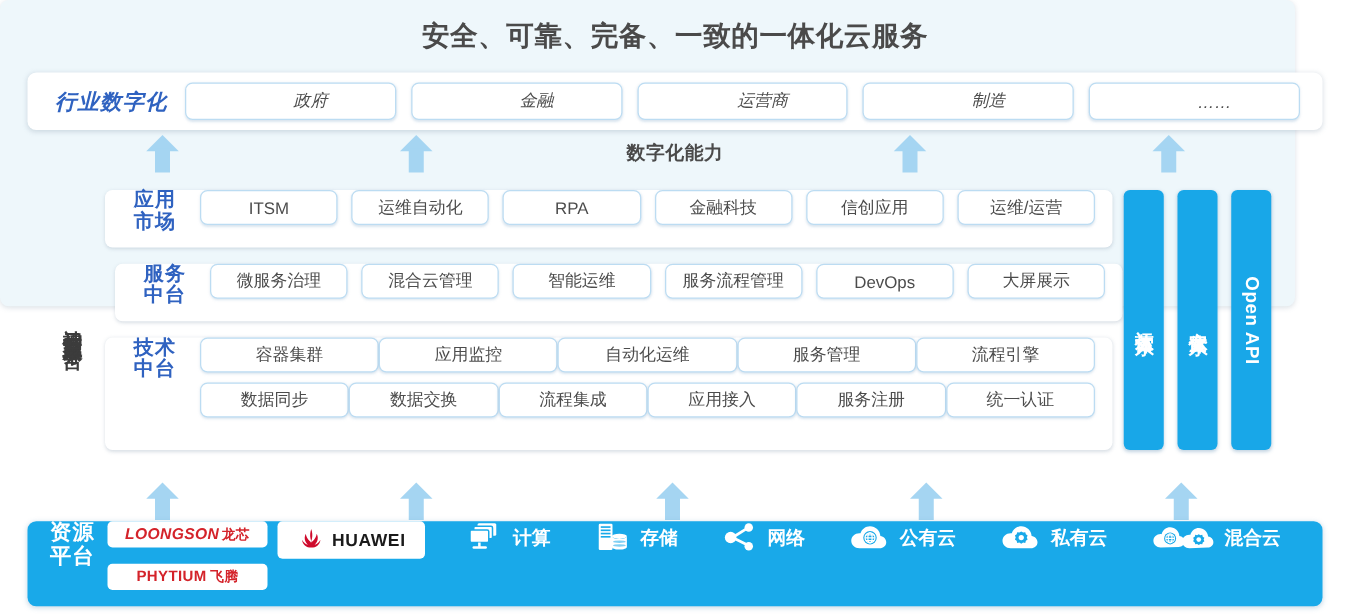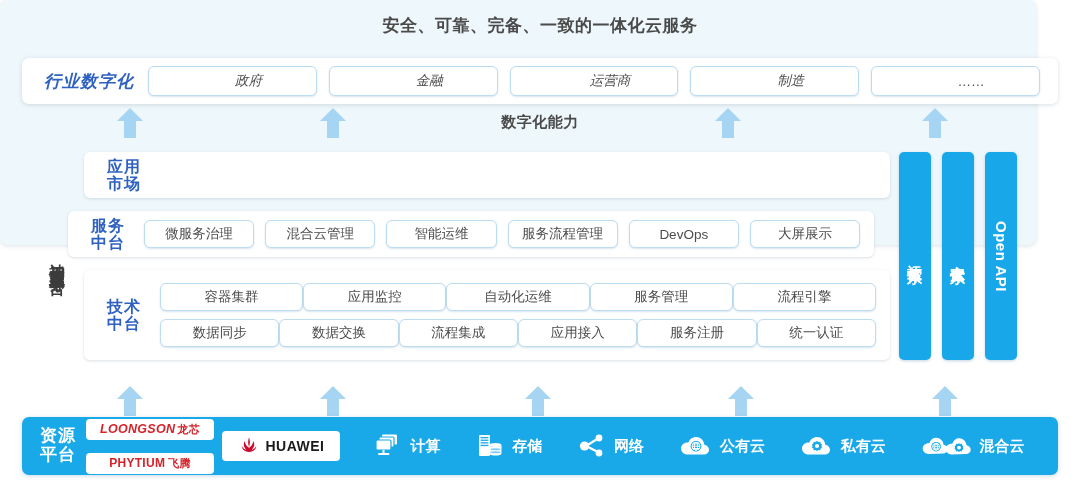--- a/index.html
+++ b/index.html
@@ -9,21 +9,21 @@
     font-family:"Liberation Sans","DejaVu Sans",sans-serif;
     color:#444;
     overflow:hidden;
   }
   .canvas{position:relative;width:1080px;height:491px;}
 
   
   .title{
     position:absolute;left:0;top:14px;width:1080px;
     text-align:center;
-    font-size:17px;font-weight:bold;color:#4a4a4a;
+    font-size:22px;font-weight:bold;color:#4a4a4a;
     letter-spacing:.5px;
   }
 
   
   .panel{
     position:absolute;
     background:#ffffff;
     border-radius:7px;
     box-shadow:0 1px 4px rgba(120,140,160,.28);
   }
@@ -80,58 +80,58 @@
   #platform-vlabel span{
     writing-mode:vertical-rl;
     font-size:16px;font-weight:bold;color:#3c3c3c;letter-spacing:2px;
     line-height:1;
   }
 
   
   .layer{
     position:absolute;background:#fff;border-radius:6px;
     box-shadow:0 1px 3px rgba(130,150,170,.3);
-    display:flex;align-items:center;
+    display:flex;
   }
   .layer-name{
     width:52px;min-width:52px;margin-left:14px;
     font-size:16px;font-weight:bold;color:#2f62c0;line-height:1.08;
     text-align:center;letter-spacing:1px;
   }
   .layer-items{flex:1;display:flex;gap:11px;padding:0 14px 0 10px;}
   .layer-items .pill{height:28px;flex:1;}
   .layer-stack{flex:1;display:flex;flex-direction:column;gap:8px;padding:0 14px 0 10px;}
   .layer-stack .row{display:flex;}
   .layer-stack .row .pill{height:28px;flex:1;}
 
   #layer-app{left:84px;top:152px;width:806px;height:46px;}
-  #layer-service{left:68px;top:211px;width:806px;height:46px;}
+  #layer-service{left:92px;top:211px;width:806px;height:46px;}
   #layer-tech{left:84px;top:270px;width:806px;height:90px;}
 
   
   .vcol{
     position:absolute;top:152px;width:32px;height:208px;
     background:#18a7e8;border-radius:5px;
     display:flex;align-items:center;justify-content:center;
     box-shadow:0 1px 3px rgba(80,130,170,.35);
   }
   .vcol span{
     writing-mode:vertical-rl;
     color:#fff;font-size:15px;font-weight:bold;letter-spacing:1.5px;line-height:1;
   }
   .vcol.latin span{font-size:15px;letter-spacing:.5px;}
   #vcol-ops{left:899px;}
   #vcol-sec{left:942px;}
   #vcol-api{left:985px;}
 
   
   #resource-bar{
-    position:absolute;left:22px;top:417px;width:1036px;height:58px;
+    position:absolute;left:22px;top:417px;width:1036px;height:68px;
     background:#19a9e9;border-radius:7px;
-    display:flex;align-items:center;
+    display:flex;align-items:flex-start;
     box-shadow:0 1px 4px rgba(100,150,185,.35);
   }
   #resource-label{
     color:#fff;font-size:17px;font-weight:bold;line-height:1.1;
     text-align:center;margin:0 10px 0 18px;letter-spacing:1px;white-space:nowrap;
   }
   .vendor-stack{display:flex;flex-direction:column;gap:13px;margin-right:8px;}
   .vendor-chip{
     background:#fff;border-radius:4px;height:21px;min-width:128px;
     display:flex;align-items:center;justify-content:center;
@@ -189,20 +189,28 @@
   <div id="platform-panel"></div>
 
   <div id="platform-vlabel">
     <span>神州云鼎云服务平台</span>
   </div>
 
   <div class="layer" id="layer-app">
     <div class="layer-name">
       <div>应用</div>
       <div>市场</div>
+    </div>
+    <div class="layer-items">
+      <div class="pill">ITSM</div>
+      <div class="pill">运维自动化</div>
+      <div class="pill">RPA</div>
+      <div class="pill">金融科技</div>
+      <div class="pill">信创应用</div>
+      <div class="pill">运维/运营</div>
     </div>
   </div>
 
   <div class="layer" id="layer-service">
     <div class="layer-name">
       <div>服务</div>
       <div>中台</div>
     </div>
     <div class="layer-items">
       <div class="pill">微服务治理</div>

